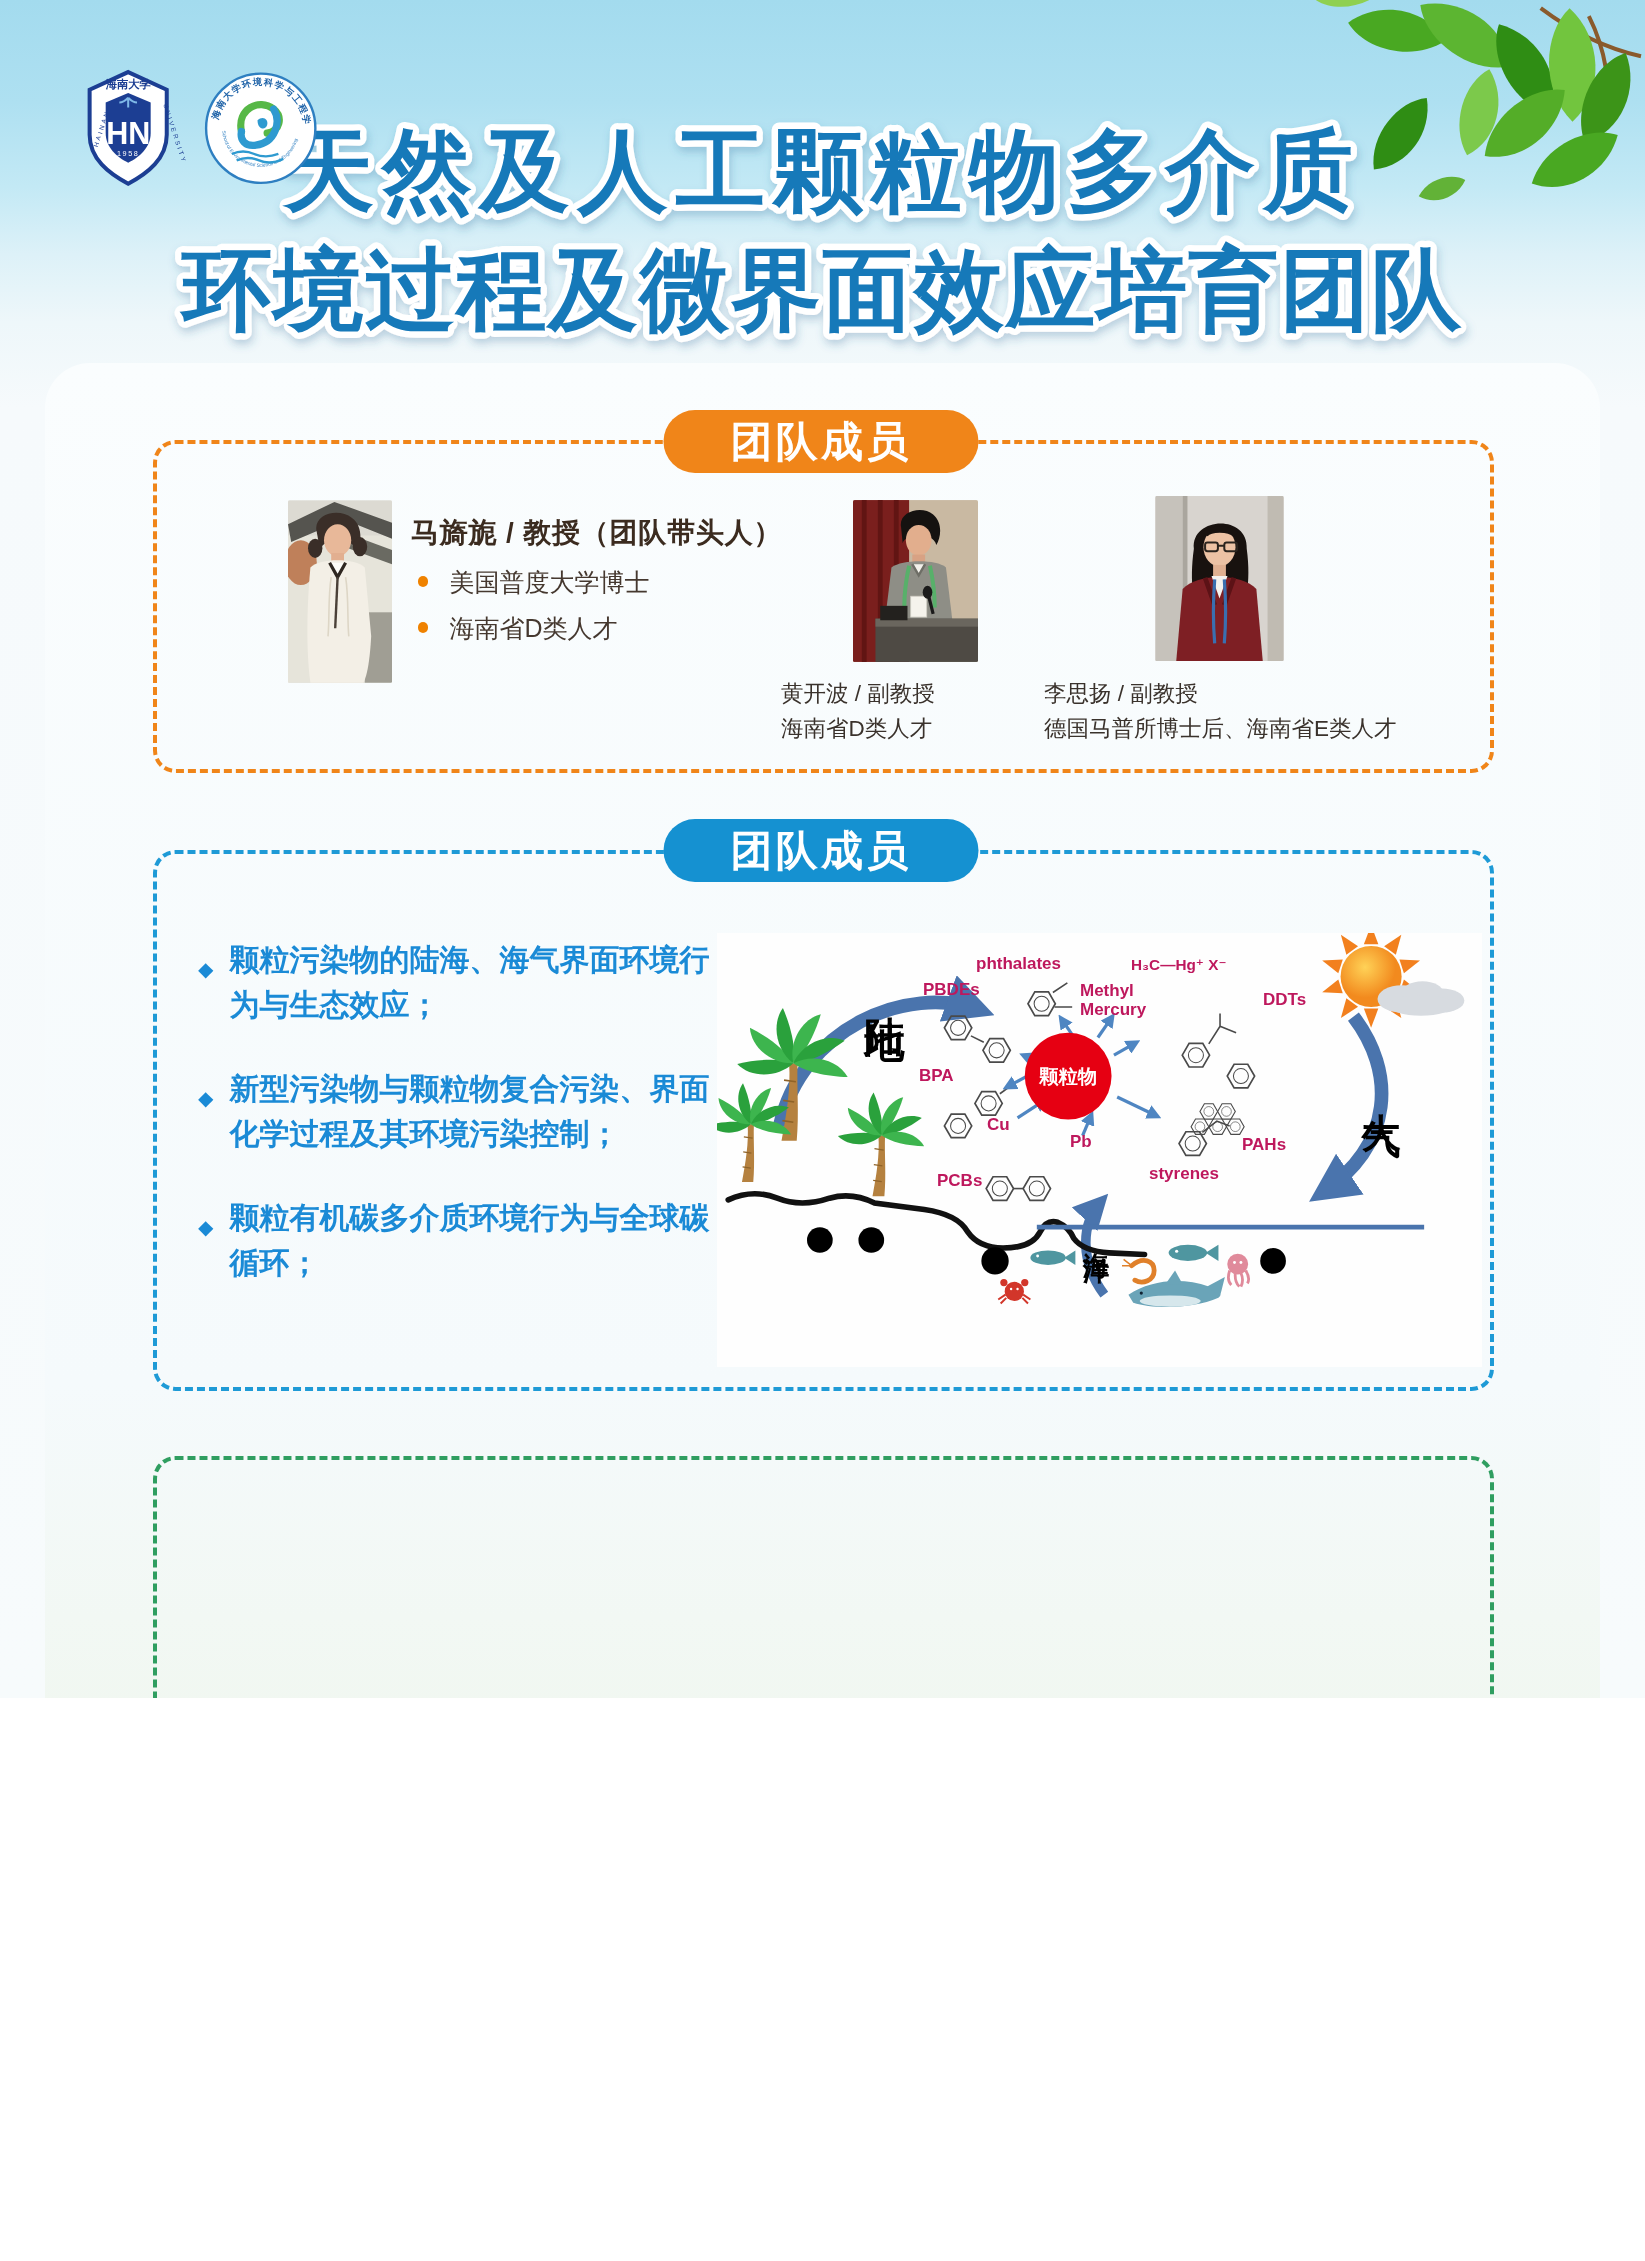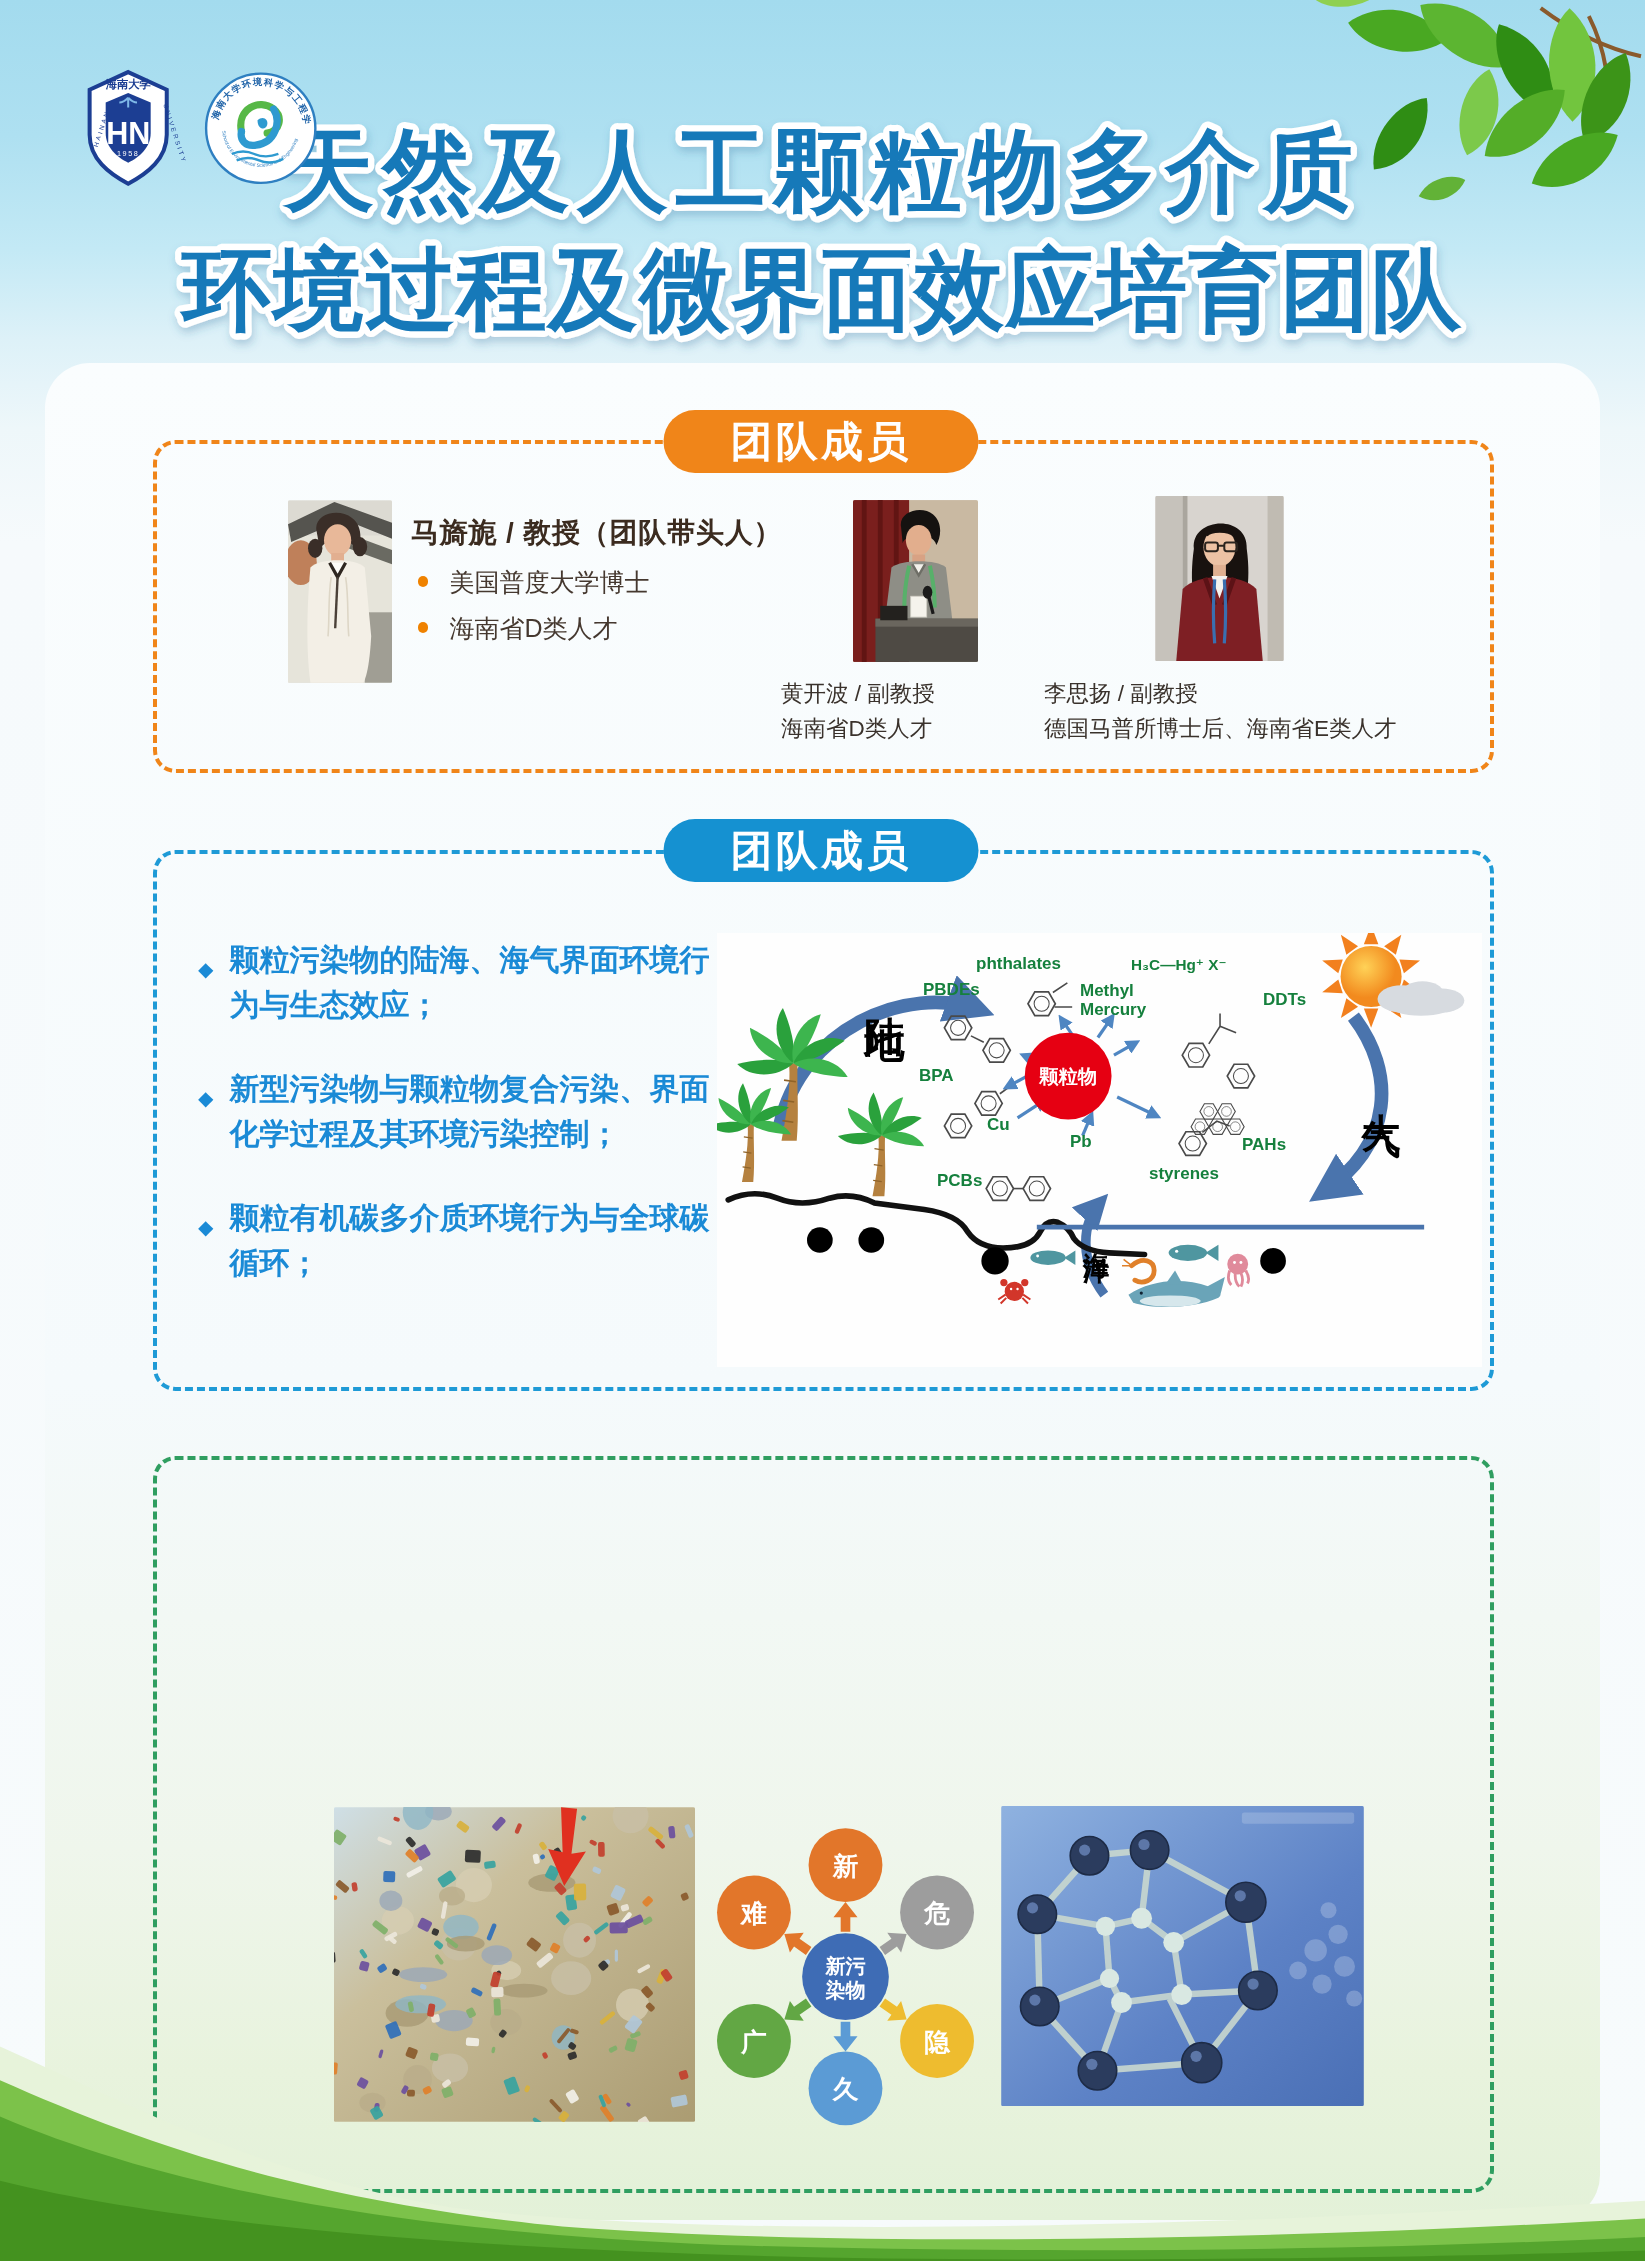--- a/index.html
+++ b/index.html
@@ -1,16 +1,16 @@
 <!DOCTYPE html>
 <html style="font-size:13px"><head>
 <meta charset="utf-8">
 <style>
   html,body{margin:0;padding:0;}
-  .page{position:relative;width:1645px;height:2261px;overflow:hidden;
+  .page{position:relative;width:1645px;height:1698px;overflow:hidden;
     font-family:"Liberation Sans","DejaVu Sans",sans-serif;
     background:linear-gradient(180deg,#a3dbee 0%,#aee0f1 6%,#c3e9f5 11%,#ddf1f8 15%,#eef7fa 19%,#f6fafc 24%,#f7fbfc 100%);}
   .leaves{position:absolute;right:0;top:0;width:345px;height:233px;z-index:4;}
   .logos{position:absolute;left:84px;top:67px;width:241px;height:129px;z-index:6;}
   .title-svg{position:absolute;left:0;top:56px;width:1645px;height:313px;z-index:5;}
   .card{position:absolute;left:45px;top:363px;width:1555px;height:1857px;border-radius:45px;z-index:3;
     background:linear-gradient(180deg,#fafdfe 0%,#f5fafc 55%,#eff6ec 80%,#e8f3dd 92%,#e3f1d8 100%);}
   .sec-box{position:absolute;border-radius:22.5px;z-index:10;}
   .team-box{left:153px;top:440px;width:1333px;height:325px;border:4px dashed #f08519;}
   .dir-box{left:153px;top:850px;width:1333px;height:533px;border:4px dashed #1e9ad6;}
@@ -26,21 +26,21 @@
   .leader-name{left:411px;top:514px;font-size:28px;font-weight:bold;color:#3b2b1f;letter-spacing:0.8px;}
   .cred-list{left:418px;top:566px;}
   .cred-row{display:flex;gap:21px;margin-bottom:13px;font-size:25px;color:#45382f;}
   .dot{width:10.4px;height:10.4px;border-radius:50%;background:#ef8200;margin-top:10.4px;flex:0 0 auto;}
   .cap{text-align:left;font-size:22.5px;color:#3a322c;line-height:35px;}
   .dir-list{left:198px;top:937px;width:527px;}
   .dir-item{display:flex;gap:16px;margin-bottom:39px;font-size:30px;font-weight:600;color:#1a8ad6;line-height:45px;}
   .diamond{font-size:20px;padding-top:10.4px;flex:0 0 auto;}
   .diagram{left:717px;top:933px;width:765px;height:434px;background:#fefefe;}
   .diagram svg{position:absolute;left:0;top:0;}
-  .chem{position:absolute;font-size:17px;font-weight:bold;color:#15803d;z-index:5;}
+  .chem{position:absolute;font-size:17px;font-weight:bold;color:#be185d;z-index:5;}
   .vlabel{position:absolute;writing-mode:vertical-rl;font-weight:bold;color:#000;z-index:5;
     font-family:"DejaVu Serif","Liberation Serif",serif;letter-spacing:6.4px;}
   .ach-text{left:186px;top:1489px;width:1276px;font-size:31px;line-height:54px;color:#262019;
     text-align:justify;text-indent:63px;}
   .waves{position:absolute;left:0;top:2008px;width:1645px;height:253px;z-index:40;}
 </style>
 </head>
 <body>
 
 <div class="page">

